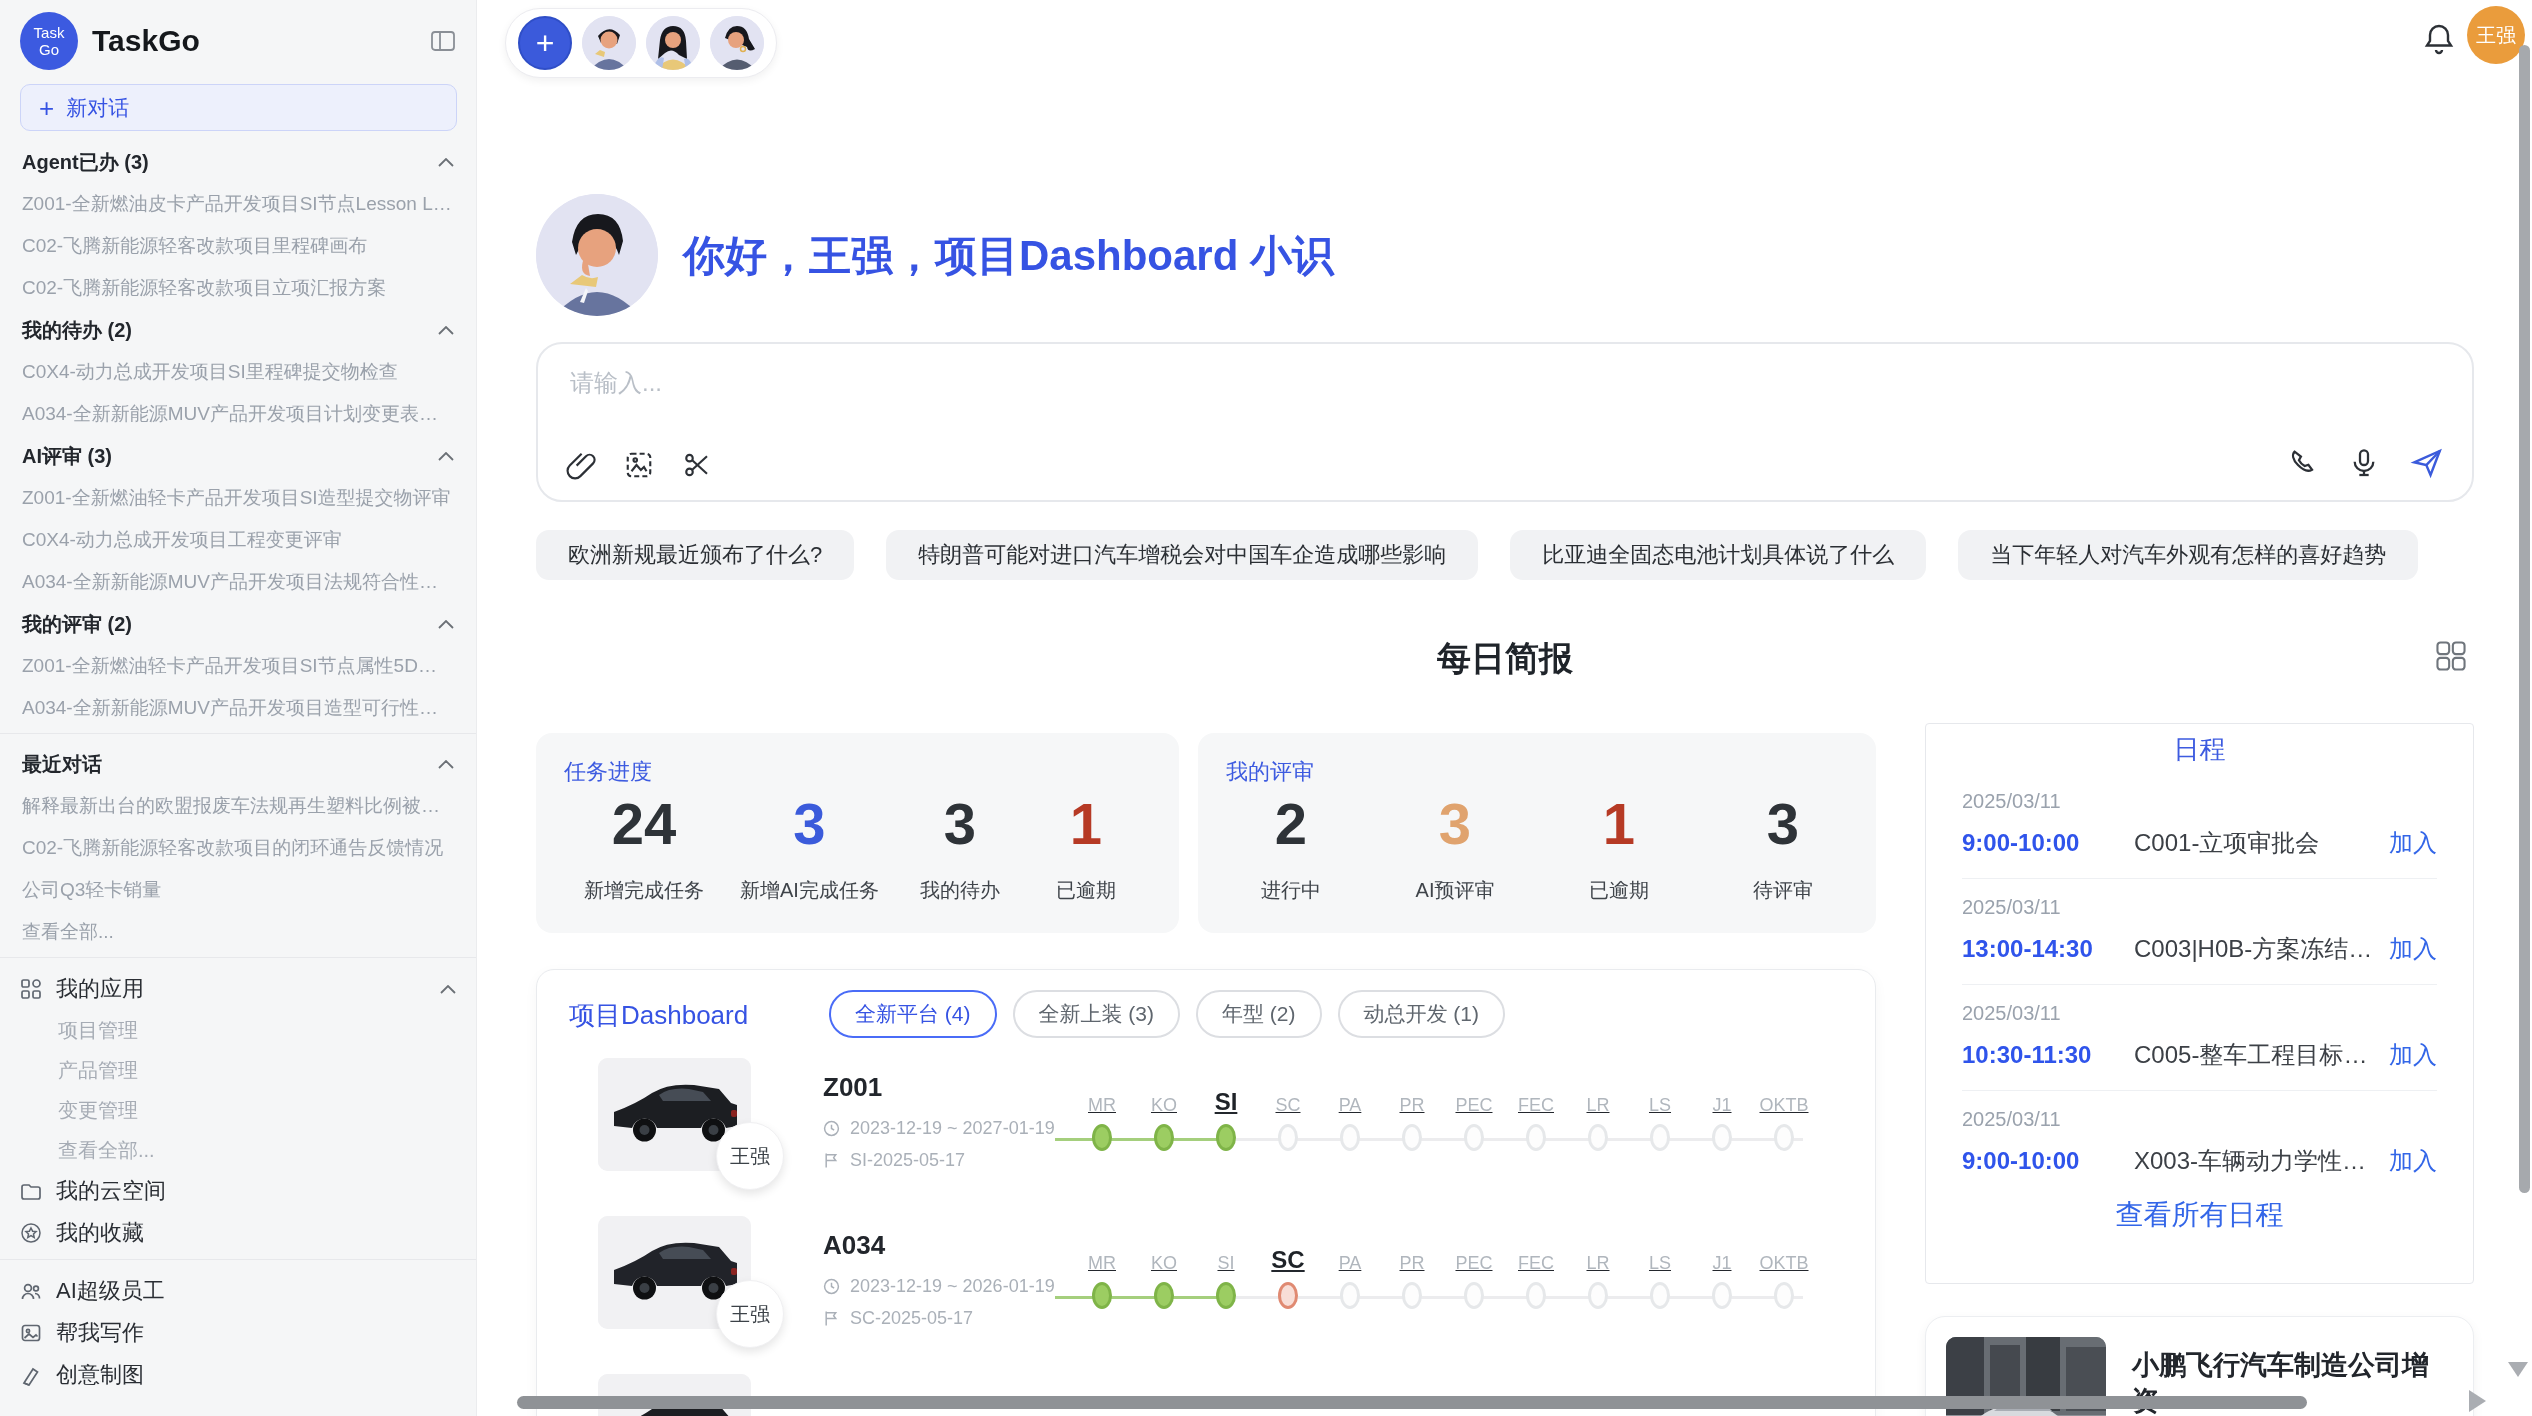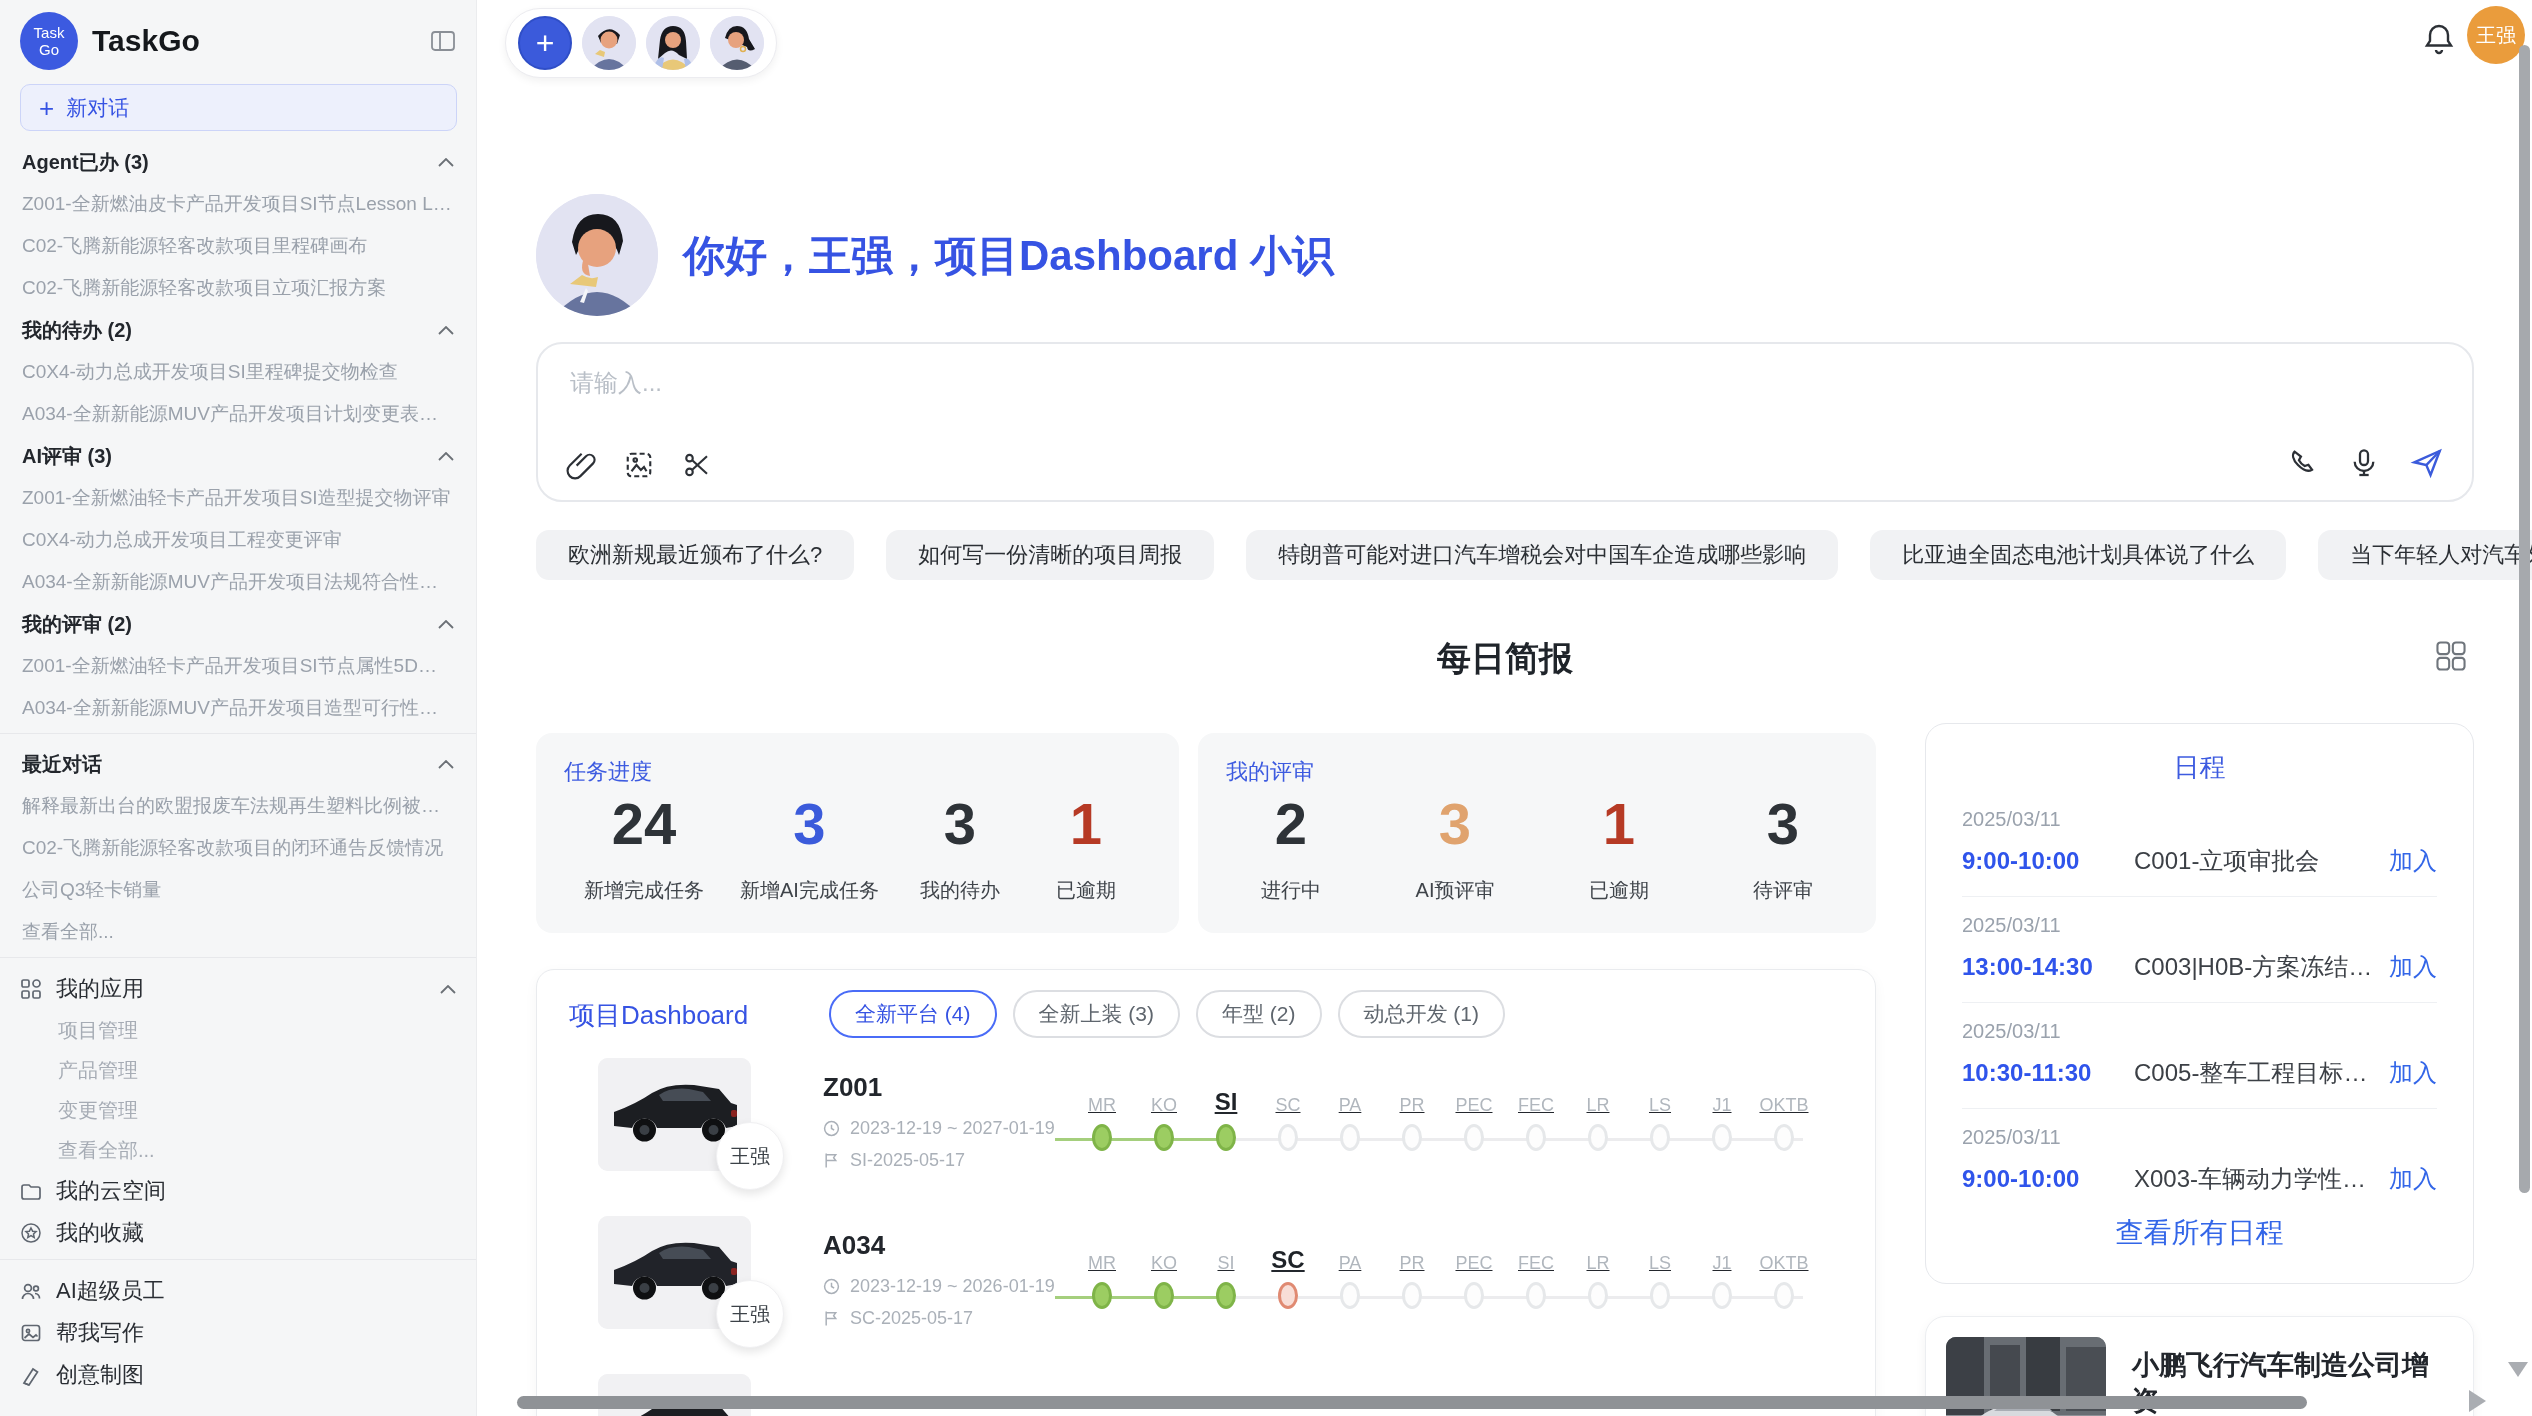--- a/index.html
+++ b/index.html
@@ -77,21 +77,21 @@
   .ms-cell{width:62px;}
   .ms-label{height:38px;display:flex;align-items:flex-end;justify-content:center;font-size:18px;color:#b0b6bd;}
   .ms-label.current{font-size:24px;font-weight:700;color:#1f2328;}
   .ms-dot{width:20px;height:27px;border-radius:50%;margin:8px auto 0 auto;background:#fdfdfd;border:3px solid #e6e8ea;position:relative;z-index:2;}
   .ms-dot.done{background:#9ccd62;border-color:#7fb448;}
   .ms-dot.alert{background:#f8ded7;border-color:#e08a72;}
   .ms-track{position:absolute;left:-16px;right:12px;top:60px;height:3px;background:#ececee;z-index:0;}
   .ms-track-done{position:absolute;left:-16px;top:60px;width:171px;height:3px;background:#a5cf7d;z-index:1;}
 
   
-  .sched{position:absolute;left:1448px;top:723px;width:549px;height:561px;border:1px solid #e6e8ec;border-radius:21px;background:#fff;padding:26px 36px 0 36px;}
+  .sched{position:absolute;left:1448px;top:723px;width:549px;height:561px;border:1px solid #e6e8ec;border-radius:4px;background:#fff;padding:8px 36px 0 36px;}
   .sched-title{text-align:center;font-size:26px;color:#3d5be0;margin-bottom:6px;}
   .sched-item{padding:17px 0 19px 0;}
   .sched-item + .sched-item{border-top:1px solid #eef0f3;}
   .si-date{font-size:20px;color:#9aa2ad;}
   .si-row{display:flex;align-items:center;margin-top:14px;}
   .si-time{width:172px;font-size:24px;font-weight:700;color:#2f54eb;flex:none;}
   .si-name{flex:1;font-size:24px;color:#3c4046;white-space:nowrap;overflow:hidden;text-overflow:ellipsis;}
   .si-join{font-size:24px;color:#3366e8;cursor:pointer;margin-left:14px;flex:none;}
   .sched-foot{text-align:center;font-size:28px;color:#3366e8;margin-top:0;cursor:pointer;}
 
@@ -350,21 +350,20 @@
           <svg width="34" height="34" viewBox="0 0 24 24" fill="none" stroke="#3b5bdb" stroke-width="1.7">
               <path d="M3 11.5 L21 3.5 L14.5 20.5 L11.5 13.5 Z"></path>
               <line x1="11.5" y1="13.5" x2="21" y2="3.5"></line>
             </svg>
         </button>
       </div>
     </div>
 
     <div class="chips">
       <div class="chip">欧洲新规最近颁布了什么?</div>
-      <div class="chip">如何写一份清晰的项目周报</div>
       <div class="chip">特朗普可能对进口汽车增税会对中国车企造成哪些影响</div>
       <div class="chip">比亚迪全固态电池计划具体说了什么</div>
       <div class="chip">当下年轻人对汽车外观有怎样的喜好趋势</div>
     </div>
 
     <div class="brief-title">每日简报</div>
     <span class="brief-grid-ic">
       <svg width="32" height="32" viewBox="0 0 26 26" fill="none" stroke="#6f757c" stroke-width="1.7">
           <rect x="2" y="2" width="9.5" height="9.5" rx="2.5"></rect>
           <rect x="14.5" y="2" width="9.5" height="9.5" rx="2.5"></rect>

